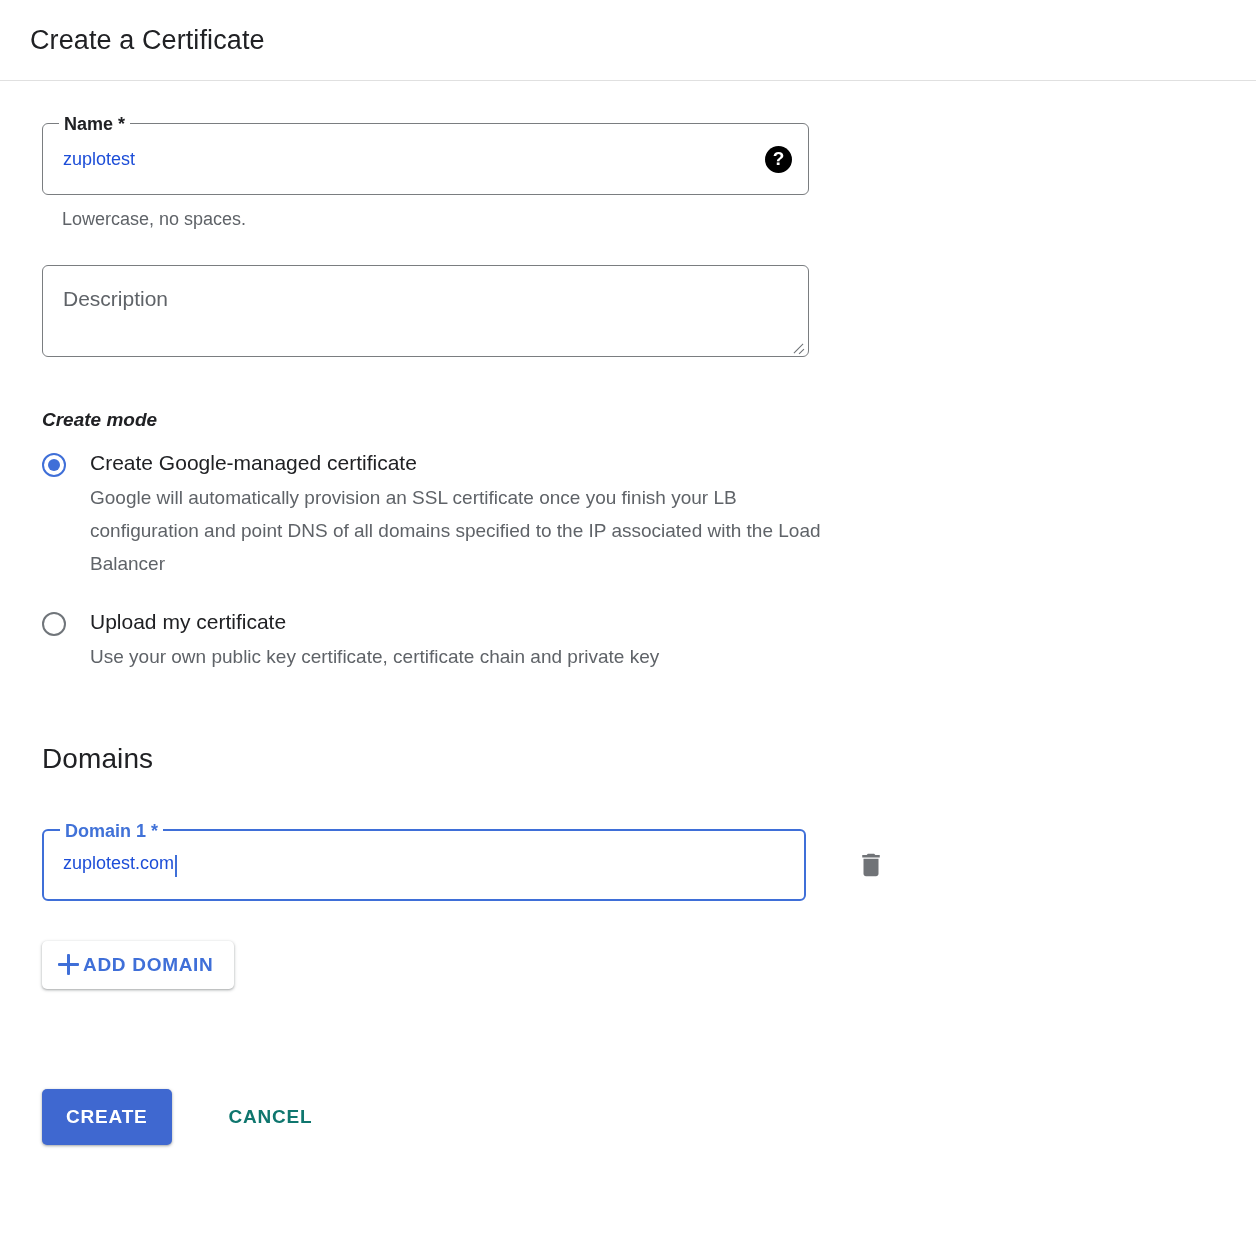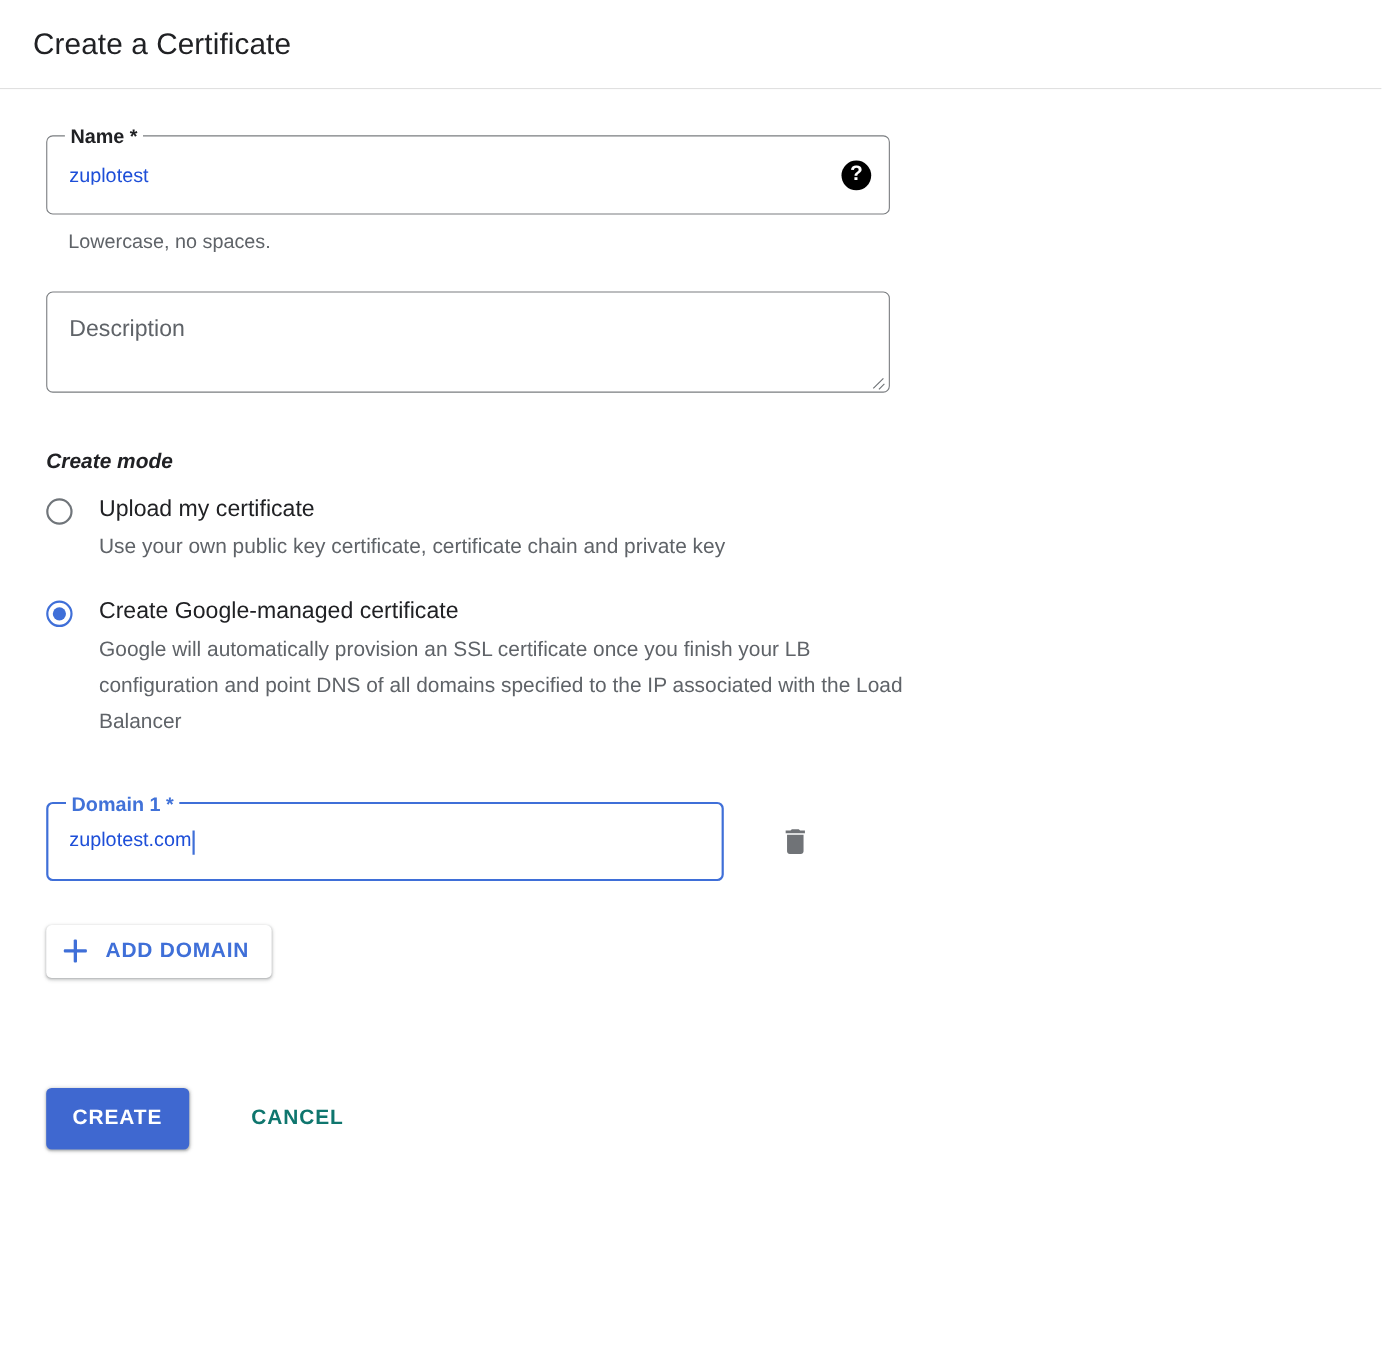--- a/index.html
+++ b/index.html
@@ -231,39 +231,39 @@
     line-height: 1;
     letter-spacing: 0.1px;
   }
   .domain-row {
     display: flex;
     align-items: center;
     margin-top: 56px;
   }
   .domain-field-wrap {
     position: relative;
-    width: 616px;
+    width: 764px;
   }
   .trash-btn {
     margin-left: 48px;
     width: 34px;
     height: 34px;
     display: flex;
     align-items: center;
     justify-content: center;
     cursor: pointer;
     flex: 0 0 auto;
   }
 
   
   .add-domain-btn {
     margin-top: 40px;
     display: inline-flex;
     align-items: center;
-    gap: 17px;
+    gap: 4px;
     height: 48px;
     padding: 0 20px 0 16px;
     background: #ffffff;
     border: none;
     border-radius: 5px;
     box-shadow: 0 1px 2px rgba(60,64,67,0.30), 0 1px 3px 1px rgba(60,64,67,0.15);
     color: #3f6fd8;
     font-size: 19px;
     font-weight: bold;
     letter-spacing: 0.7px;
@@ -346,38 +346,39 @@
     <div class="textarea-placeholder">Description</div>
     <div class="resize-handle"></div>
   </div>
 
   
   <div class="section-label">Create mode</div>
 
   <div class="radio-group">
 
     <div class="radio-row">
+      <div class="radio-mark checked"></div>
+      <div class="radio-texts">
+        <div class="radio-label">Create Google-managed certificate</div>
+        <div class="radio-desc">Google will automatically provision an SSL certificate once you finish your LB configuration and point DNS of all domains specified to the IP associated with the Load Balancer</div>
+      </div>
+    </div>
+
+    <div class="radio-row">
       <div class="radio-mark"></div>
       <div class="radio-texts">
         <div class="radio-label">Upload my certificate</div>
         <div class="radio-desc">Use your own public key certificate, certificate chain and private key</div>
       </div>
     </div>
 
-    <div class="radio-row">
-      <div class="radio-mark checked"></div>
-      <div class="radio-texts">
-        <div class="radio-label">Create Google-managed certificate</div>
-        <div class="radio-desc">Google will automatically provision an SSL certificate once you finish your LB configuration and point DNS of all domains specified to the IP associated with the Load Balancer</div>
-      </div>
-    </div>
-
   </div>
 
   
+  <div class="domains-title">Domains</div>
 
   <div class="domain-row">
     <div class="domain-field-wrap">
       <div class="outlined-field focused">
         <div class="field-legend blue">Domain 1 *</div>
         <div class="field-value"><span>zuplotest.com</span><span class="caret"></span></div>
       </div>
     </div>
     <div class="trash-btn">
       <svg width="30" height="30" viewBox="0 0 24 24" aria-hidden="true">

